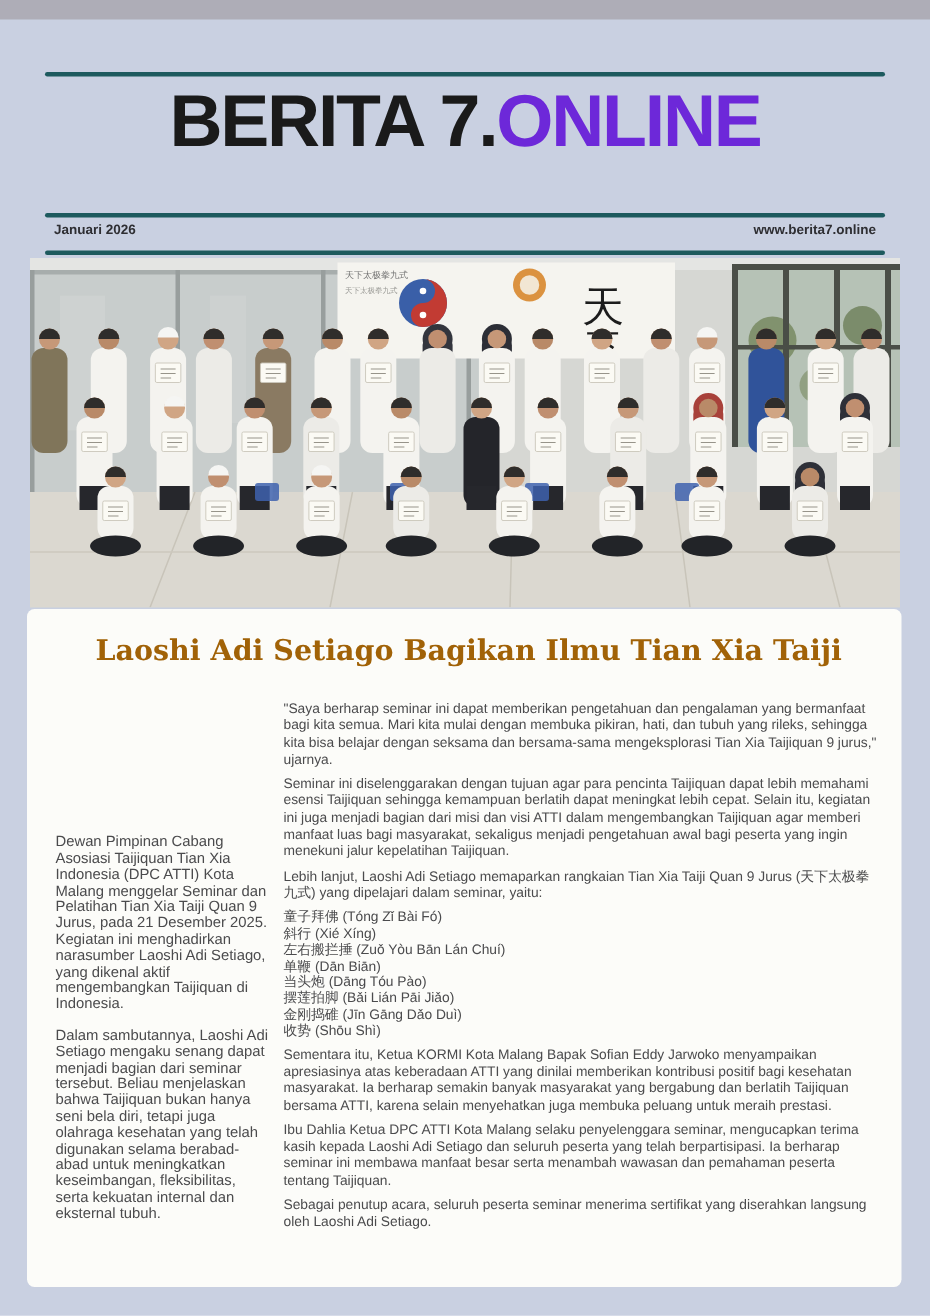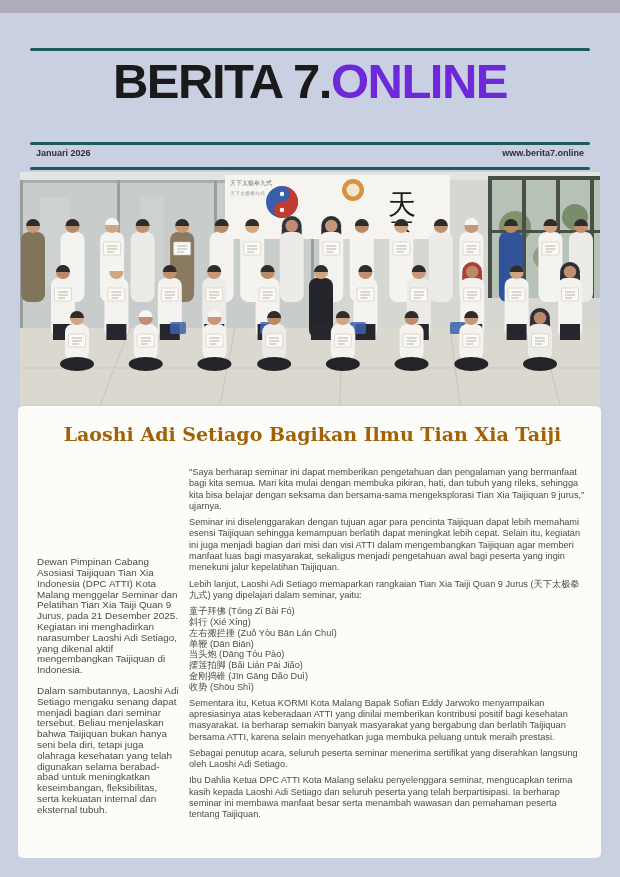--- a/index.html
+++ b/index.html
@@ -286,18 +286,18 @@
           <div>童子拜佛 (Tóng Zǐ Bài Fó)</div>
           <div>斜行 (Xié Xíng)</div>
           <div>左右搬拦捶 (Zuǒ Yòu Bān Lán Chuí)</div>
           <div>单鞭 (Dān Biān)</div>
           <div>当头炮 (Dāng Tóu Pào)</div>
           <div>摆莲拍脚 (Bǎi Lián Pāi Jiǎo)</div>
           <div>金刚捣碓 (Jīn Gāng Dǎo Duì)</div>
           <div>收势 (Shōu Shì)</div>
         </div>
         <p>Sementara itu, Ketua KORMI Kota Malang Bapak Sofian Eddy Jarwoko menyampaikan apresiasinya atas keberadaan ATTI yang dinilai memberikan kontribusi positif bagi kesehatan masyarakat. Ia berharap semakin banyak masyarakat yang bergabung dan berlatih Taijiquan bersama ATTI, karena selain menyehatkan juga membuka peluang untuk meraih prestasi.</p>
+        <p>Ibu Dahlia Ketua DPC ATTI Kota Malang selaku penyelenggara seminar, mengucapkan terima kasih kepada Laoshi Adi Setiago dan seluruh peserta yang telah berpartisipasi. Ia berharap seminar ini membawa manfaat besar serta menambah wawasan dan pemahaman peserta tentang Taijiquan.</p>
         <p>Sebagai penutup acara, seluruh peserta seminar menerima sertifikat yang diserahkan langsung oleh Laoshi Adi Setiago.</p>
-        <p>Ibu Dahlia Ketua DPC ATTI Kota Malang selaku penyelenggara seminar, mengucapkan terima kasih kepada Laoshi Adi Setiago dan seluruh peserta yang telah berpartisipasi. Ia berharap seminar ini membawa manfaat besar serta menambah wawasan dan pemahaman peserta tentang Taijiquan.</p>
       </div>
     </div>
   </div>
 </div>
 
 </body></html>

